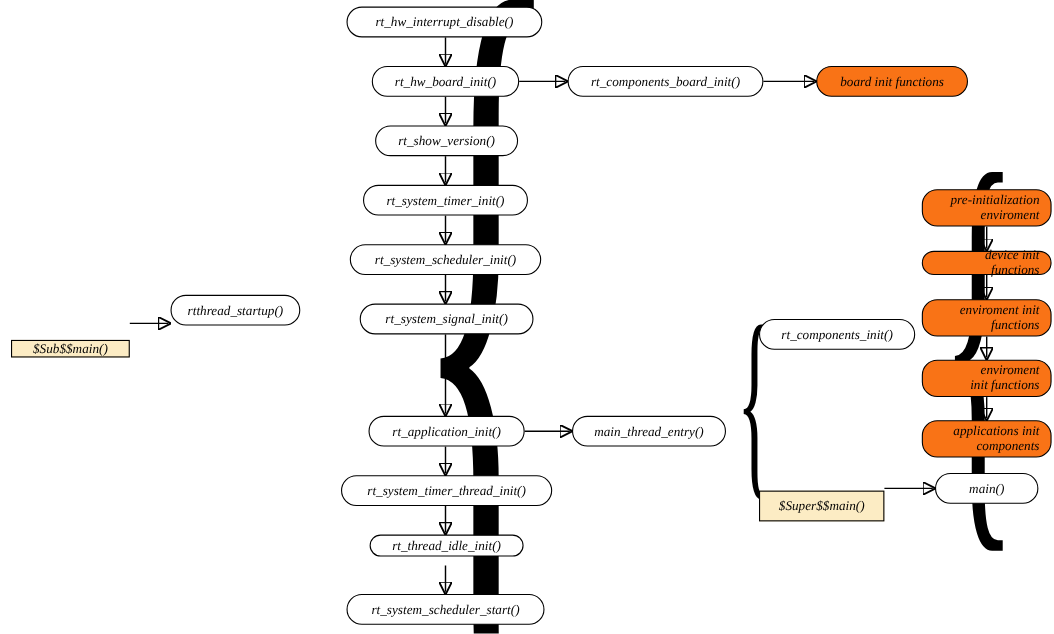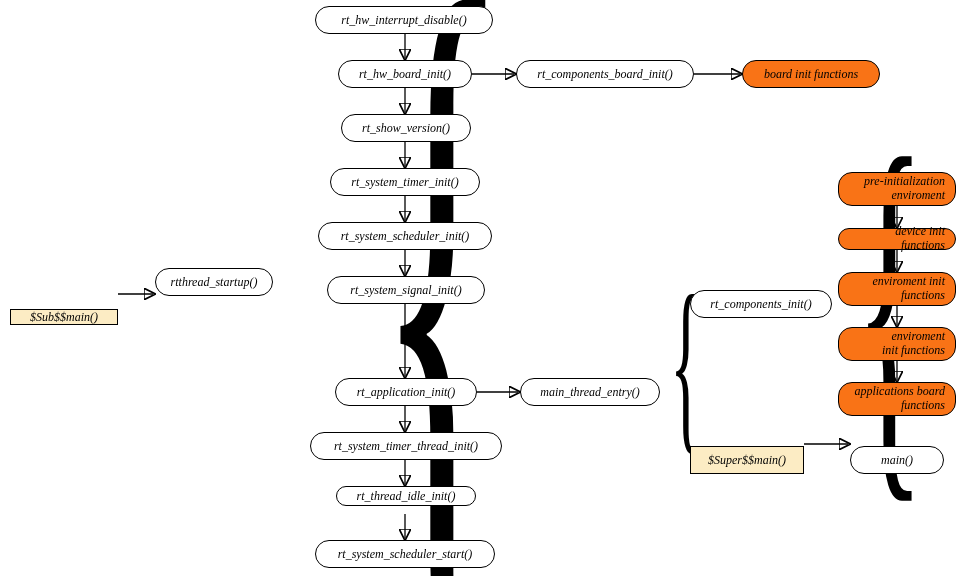--- a/index.html
+++ b/index.html
@@ -56,24 +56,24 @@
 <div class="brace" style="left:640px; top:268px; font-size:192px; line-height:192px;">{</div>
 
 <div class="node" style="left:690px; top:290px; width:142px; height:28px;">rt_components_init()</div>
 
 <div class="brace" style="left:790px; top:148px; font-size:416px; line-height:314px;">{</div>
 
 <div class="node blue multi" style="left:838px; top:172px; height:34px;">pre-initialization enviroment</div>
 <div class="node blue multi" style="left:838px; top:228px; height:22px;">device init functions</div>
 <div class="node blue multi" style="left:838px; top:272px; height:34px;">enviroment init functions</div>
 <div class="node blue multi" style="left:838px; top:327px; height:34px;padding-left:40px;">enviroment init functions</div>
-<div class="node blue multi" style="left:838px; top:382px; height:34px;">applications board functions</div>
+<div class="node blue multi" style="left:838px; top:382px; height:34px;">applications init components</div>
 
 <div class="node rect yellow" style="left:690px; top:430px; width:114px; height:28px;margin-top:16px;">$Super$$main()</div>
-<div class="node" style="left:850px; top:430px; width:94px; height:28px;margin-top:16px;">main()</div>
+<div class="node" style="left:850px; top:430px; width:94px; height:28px;">main()</div>
 
 <svg class="arrows">
   <defs>
     <marker id="ah" markerWidth="9" markerHeight="9" refX="7" refY="4.5" orient="auto">
       <path d="M0,0 L9,4.5 L0,9 z" fill="#000"></path>
     </marker>
   </defs>
 
   <line x1="118" y1="294" x2="153" y2="294" marker-end="url(#ah)"></line>
 

